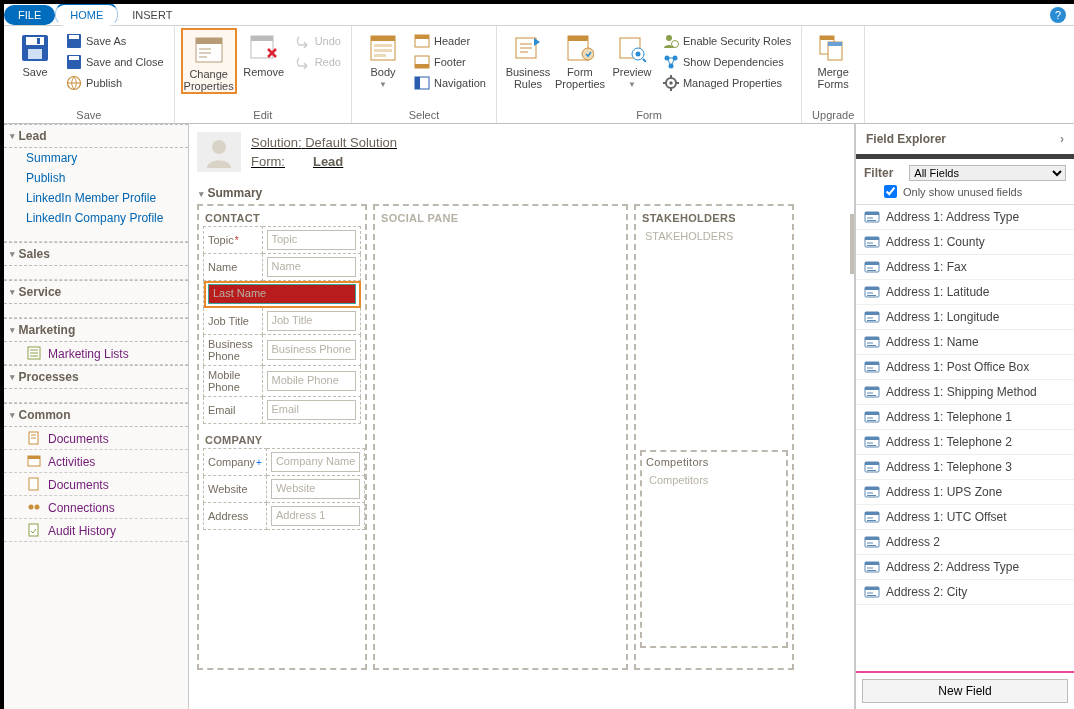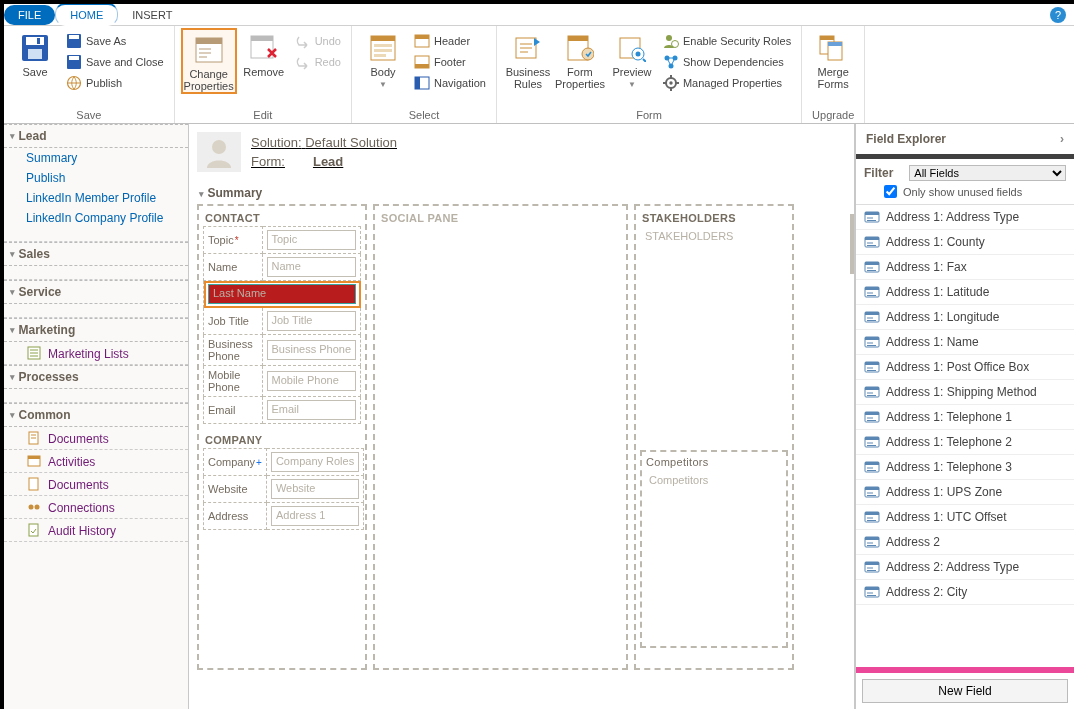--- a/index.html
+++ b/index.html
@@ -70,21 +70,21 @@
 
   
   .rpanel { width: 220px; border-left: 2px solid #c8c8c8; background: #fff; display:flex; flex-direction:column; font-size: 12px; }
   .rpanel .hdr { display:flex; align-items:center; justify-content:space-between; padding: 8px 10px; color:#6b6257; font-weight:600; border-bottom:5px solid #404040; }
   .filterrow { display:flex; align-items:center; gap:16px; padding: 6px 8px 4px 8px; }
   .filterrow select { flex:1; font-size: 11px; height: 16px; border:1px solid #bbb; }
   .chkrow { display:flex; align-items:center; gap:6px; padding: 0 8px 6px 28px; font-size:11px; color:#555; }
   .flist { flex:1; overflow-y:scroll; border-top:1px solid #ddd; }
   .frow { display:flex; align-items:center; gap:6px; padding: 5px 8px; border-bottom:1px solid #eee; font-size:12px; color:#444; cursor:grab; }
   .ficon { width:16px; height:14px; }
-  .rfooter { padding: 6px; border-top:6px solid #ec4899; }
+  .rfooter { padding: 6px; border-top:2px solid #ec4899; }
   .newfieldbtn { width:100%; height:24px; font-size:12px; background:#f4f4f4; border:1px solid #bbb; cursor:pointer; }
 
   
   .scrollhint { position: relative; }
   .scrollhintbar { position:absolute; right:-6px; top:90px; width:10px; height:60px; background:#c2beb5; }
 </style>
 </head>
 <body>
 
 <div class="shell">
@@ -477,21 +477,21 @@
                   </tr>
           </tbody>
               </table>
 
           <div class="sectitle">COMPANY</div>
           <table class="sectbl">
             <tbody>
                   <tr>
                     <td class="lbl"><span>Company</span><span class="plus">+</span></td>
                     <td>
-                      <div class="inputshell">Company Roles</div>
+                      <div class="inputshell">Company Name</div>
                     </td>
                   </tr>
             <tr>
                     <td class="lbl">Website</td>
                     <td>
                       <div class="inputshell">Website</div>
                     </td>
                   </tr>
             <tr>
                     <td class="lbl">Address</td>

